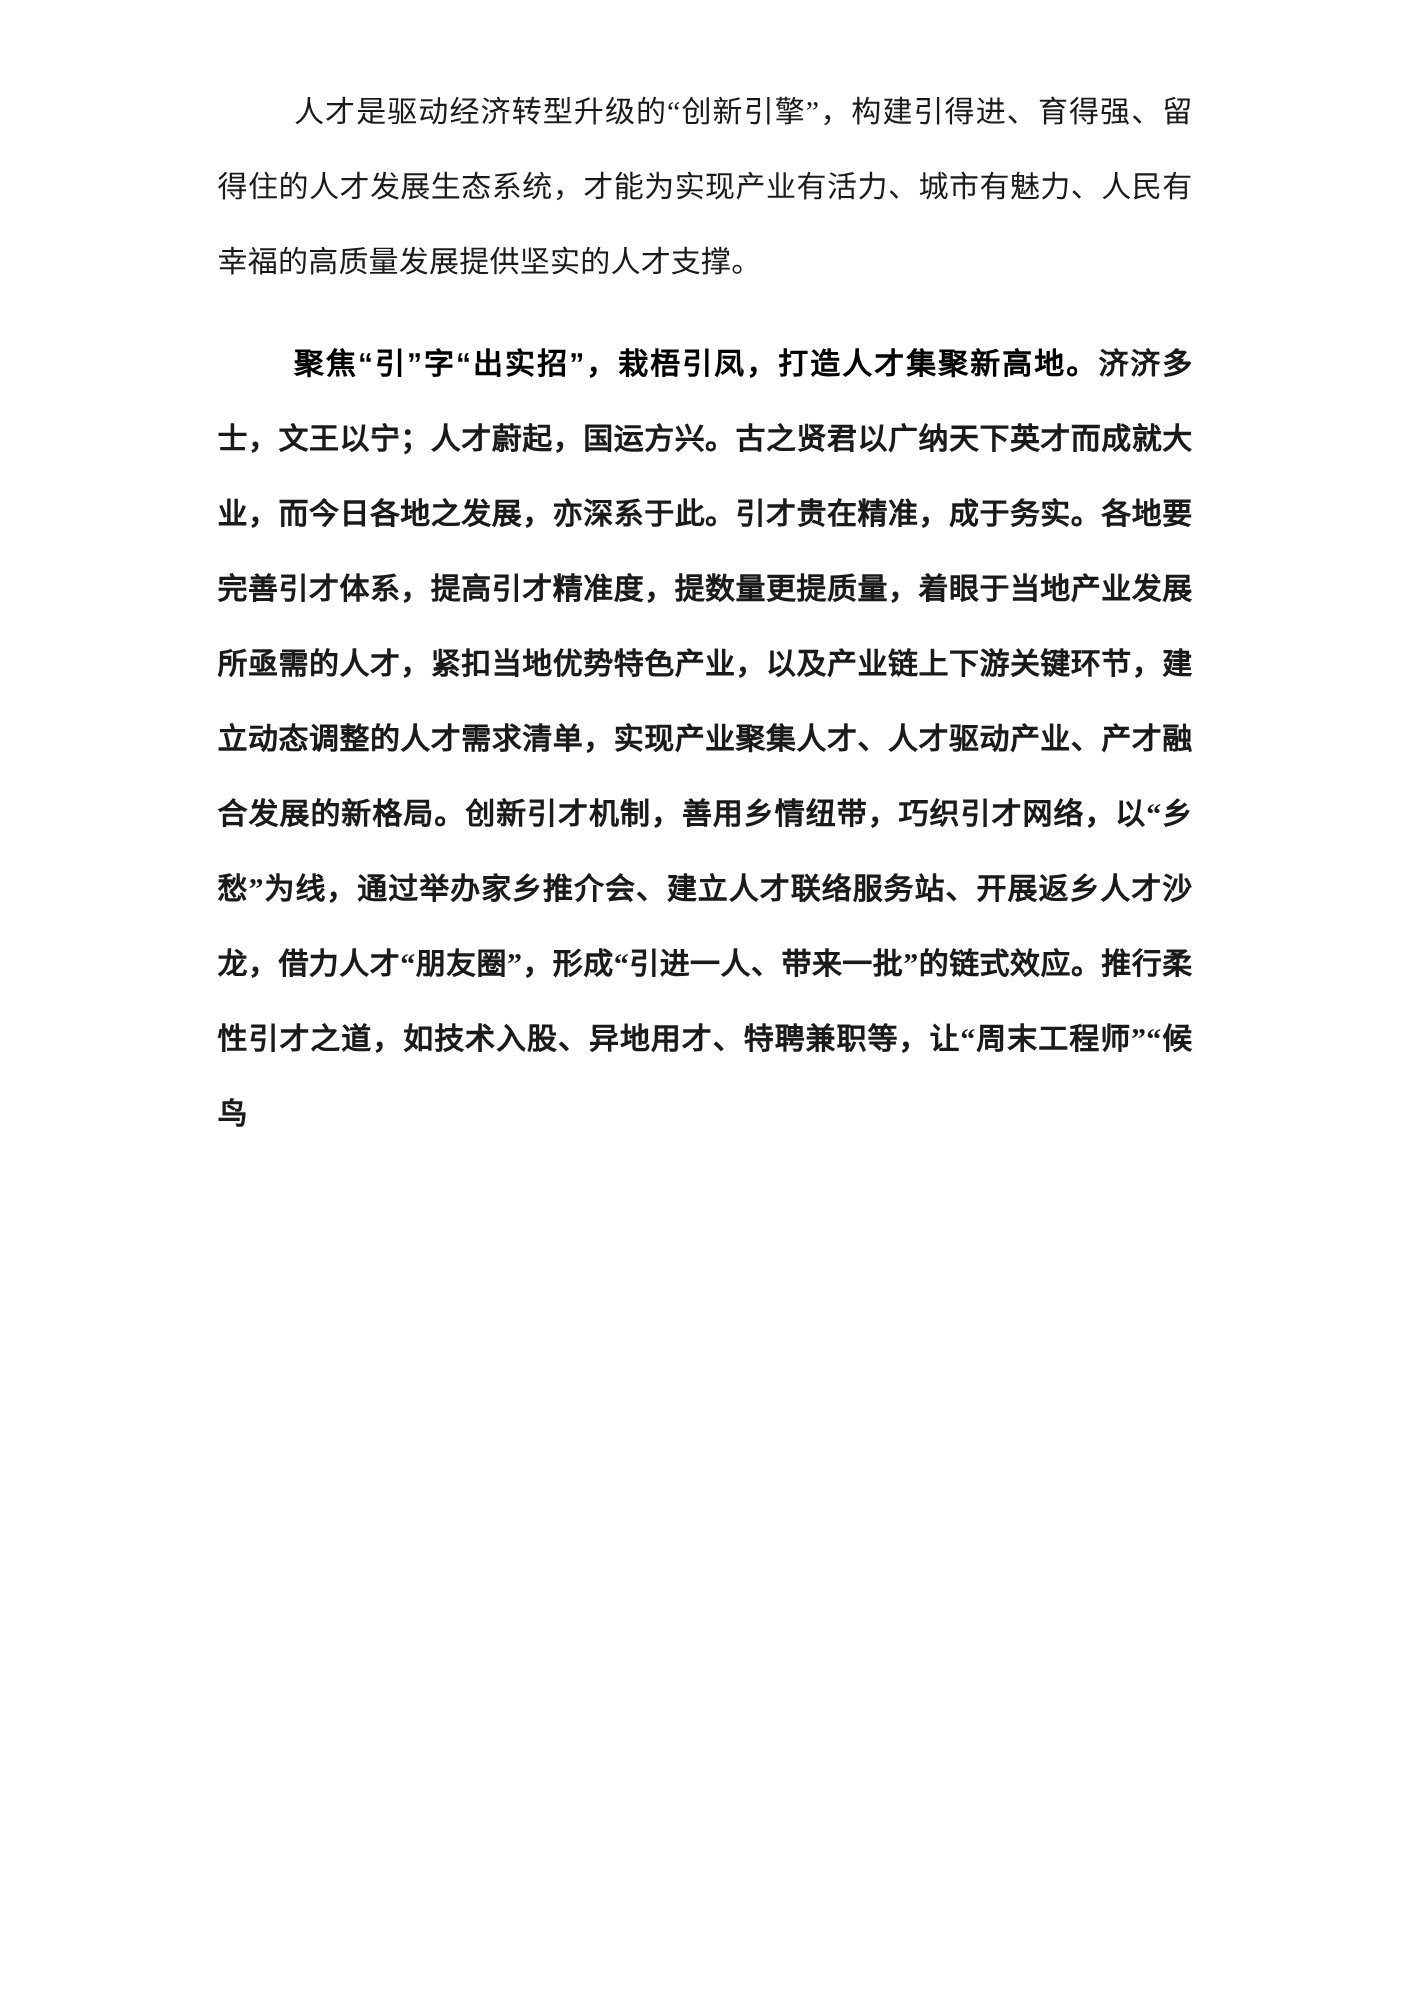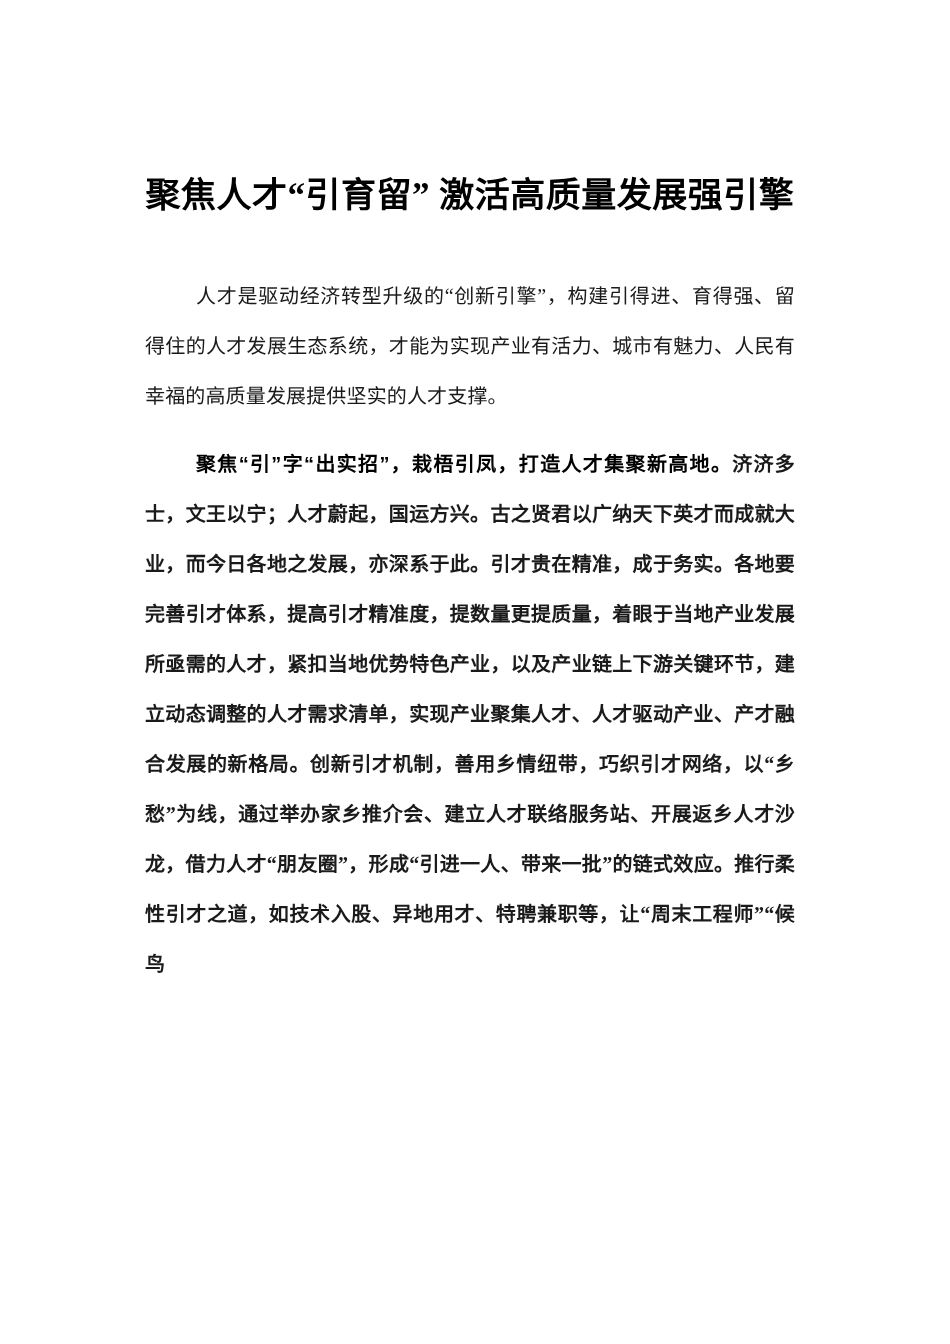--- a/index.html
+++ b/index.html
@@ -74,21 +74,20 @@
     font-weight: 700;
   }
 </style>
 </head>
 <body>
 
 <div class="page">
 
   <div class="doc-body">
 
-    <h1 class="doc-title">聚焦人才“引育留” 激活高质量发展强引擎</h1>
 
     <p class="para para-first">人才是驱动经济转型升级的“创新引擎”，构建引得进、育得强、留得住的人才发展生态系统，才能为实现产业有活力、城市有魅力、人民有幸福的高质量发展提供坚实的人才支撑。</p>
 
     <p class="para para-second">
       <span class="lead">聚焦“引”字“出实招”，栽梧引凤，打造人才集聚新高地。</span><span class="body-run">济济多士，文王以宁；人才蔚起，国运方兴。古之贤君以广纳天下英才而成就大业，而今日各地之发展，亦深系于此。引才贵在精准，成于务实。各地要完善引才体系，提高引才精准度，提数量更提质量，着眼于当地产业发展所亟需的人才，紧扣当地优势特色产业，以及产业链上下游关键环节，建立动态调整的人才需求清单，实现产业聚集人才、人才驱动产业、产才融合发展的新格局。创新引才机制，善用乡情纽带，巧织引才网络，以“乡愁”为线，通过举办家乡推介会、建立人才联络服务站、开展返乡人才沙龙，借力人才“朋友圈”，形成“引进一人、带来一批”的链式效应。推行柔性引才之道，如技术入股、异地用才、特聘兼职等，让“周末工程师”“候鸟</span>
     </p>
 
   </div>
 
 </div>

